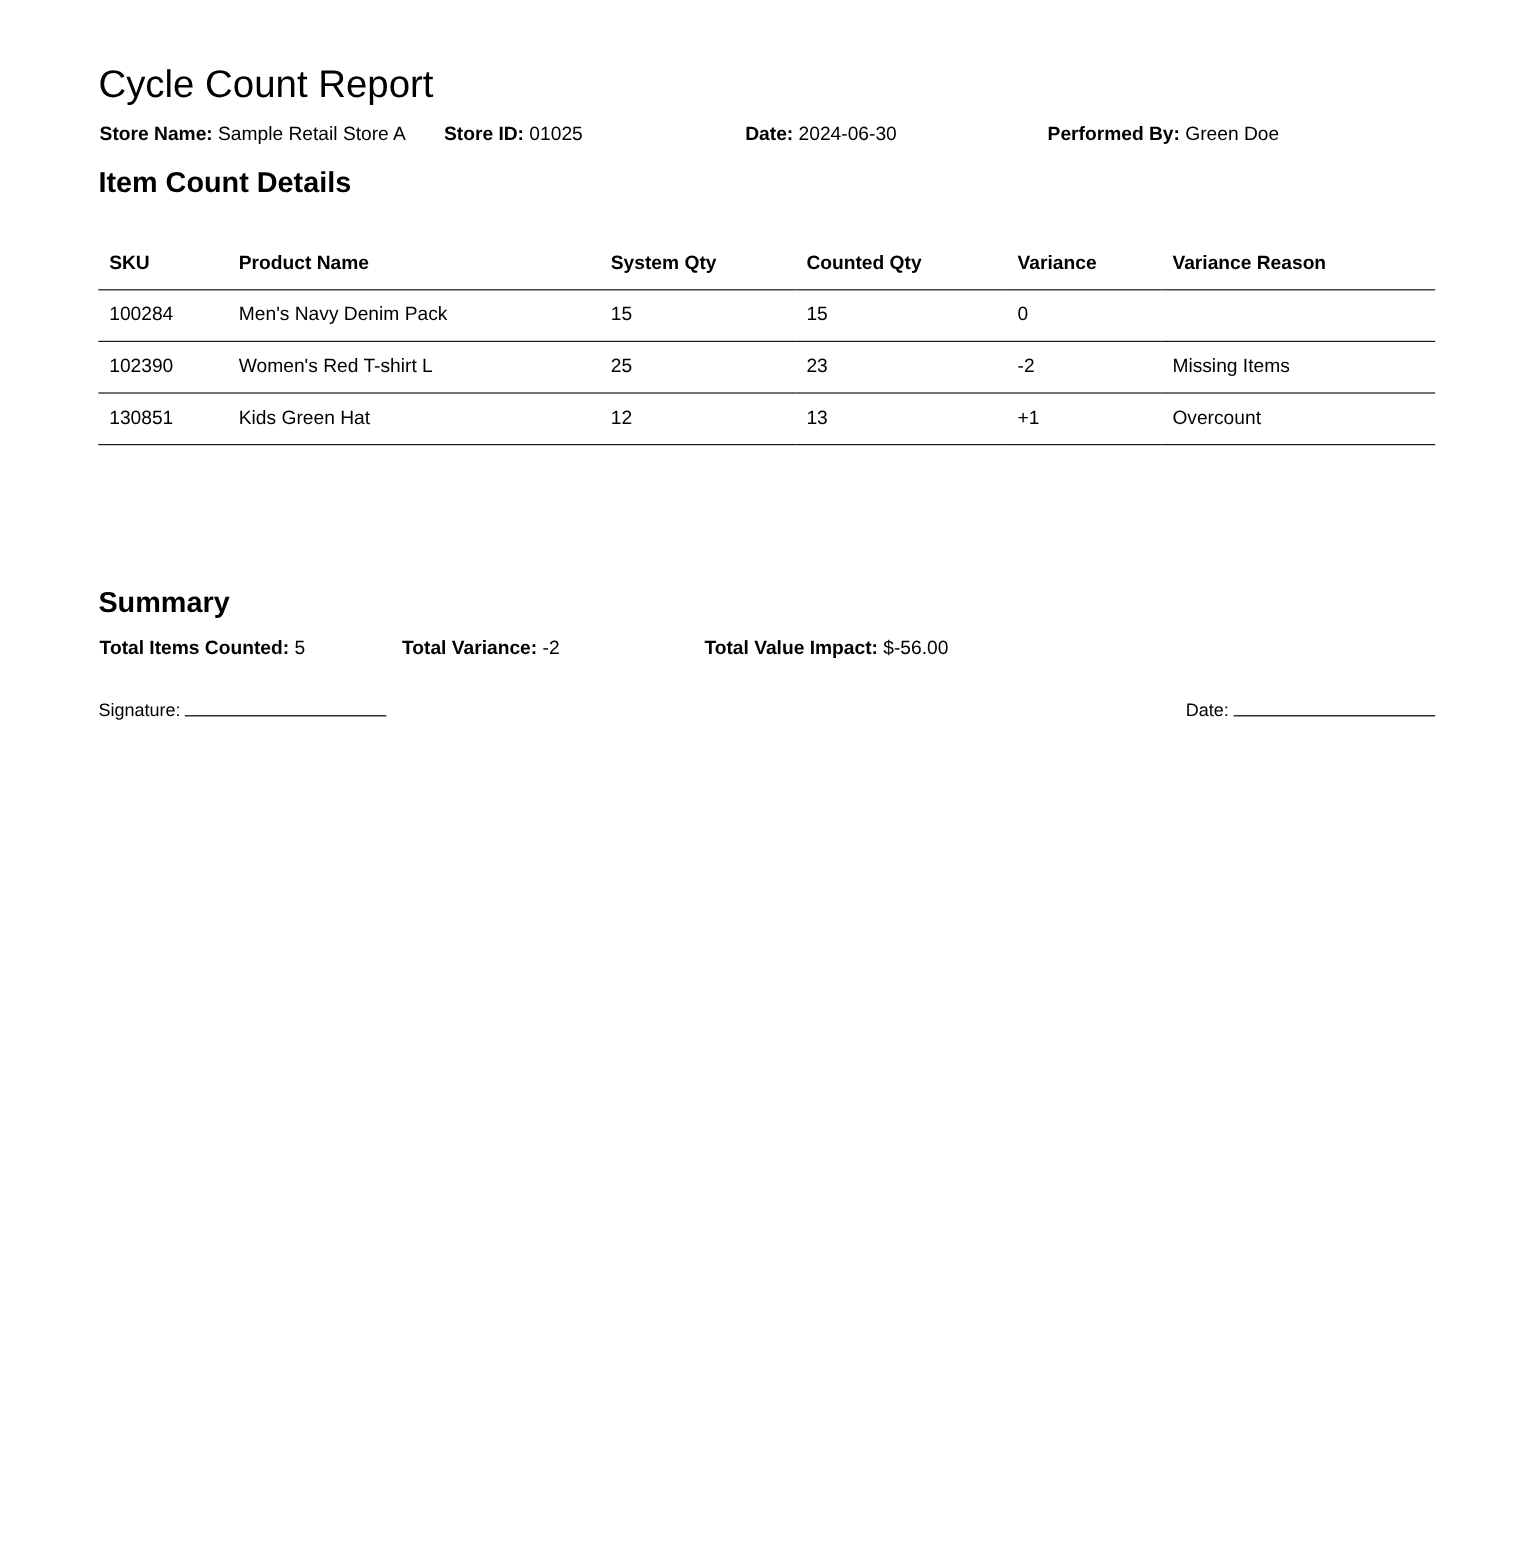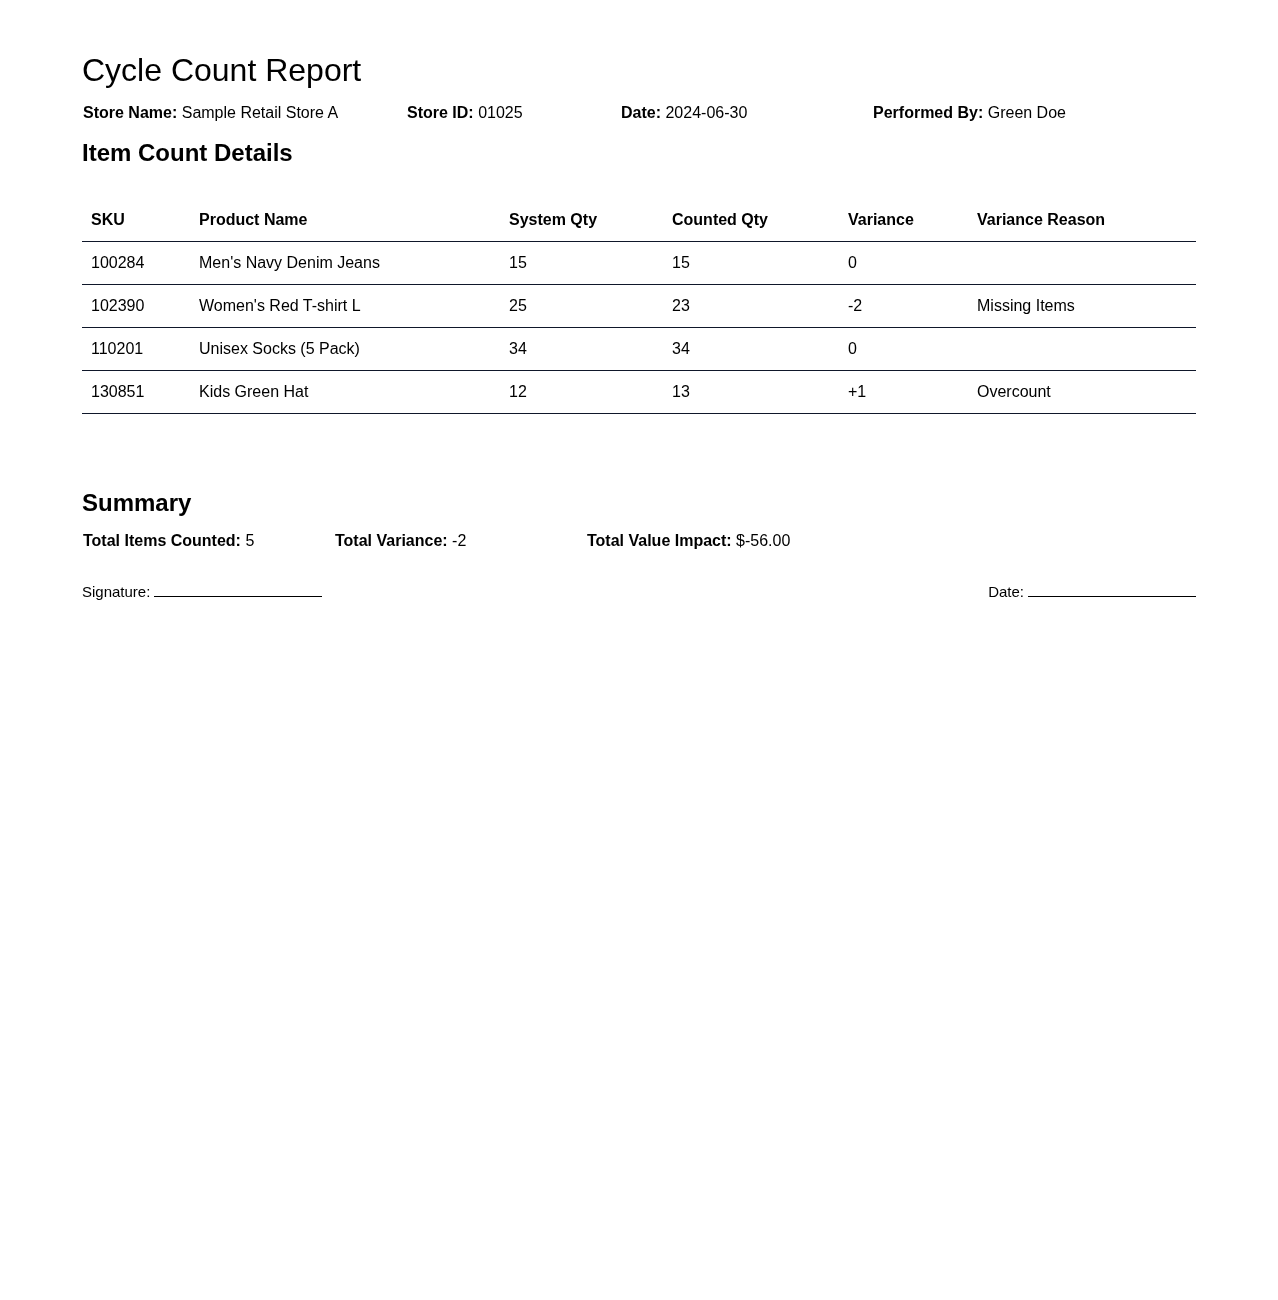--- a/index.html
+++ b/index.html
@@ -115,21 +115,21 @@
 
 <div class="page">
 
   <h1 class="title">Cycle Count Report</h1>
 
   <div class="meta-row">
     <span class="meta-item" style="left:0;">
       <b>Store Name:</b>
       <span>Sample Retail Store A</span>
     </span>
-    <span class="meta-item" style="left:287px;margin-left:37px;">
+    <span class="meta-item" style="left:287px;">
       <b>Store ID:</b>
       <span>01025</span>
     </span>
     <span class="meta-item" style="left:538px;">
       <b>Date:</b>
       <span>2024-06-30</span>
     </span>
     <span class="meta-item" style="left:790px;">
       <b>Performed By:</b>
       <span>Green Doe</span>
@@ -145,43 +145,35 @@
         <th class="col-name">Product Name</th>
         <th class="col-sys">System Qty</th>
         <th class="col-count">Counted Qty</th>
         <th class="col-var">Variance</th>
         <th>Variance Reason</th>
       </tr>
     </thead>
     <tbody>
       <tr>
         <td>100284</td>
-        <td>Men's Navy Denim Jeans</td>
+        <td>Men's Navy Denim Pack</td>
         <td>15</td>
         <td>15</td>
         <td>0</td>
         <td></td>
       </tr>
       <tr>
         <td>102390</td>
         <td>Women's Red T-shirt L</td>
         <td>25</td>
         <td>23</td>
         <td>-2</td>
         <td>Missing Items</td>
       </tr>
       <tr>
-        <td>110201</td>
-        <td>Unisex Socks (5 Pack)</td>
-        <td>34</td>
-        <td>34</td>
-        <td>0</td>
-        <td></td>
-      </tr>
-      <tr>
         <td>130851</td>
         <td>Kids Green Hat</td>
         <td>12</td>
         <td>13</td>
         <td>+1</td>
         <td>Overcount</td>
       </tr>
     </tbody>
   </table>
 

